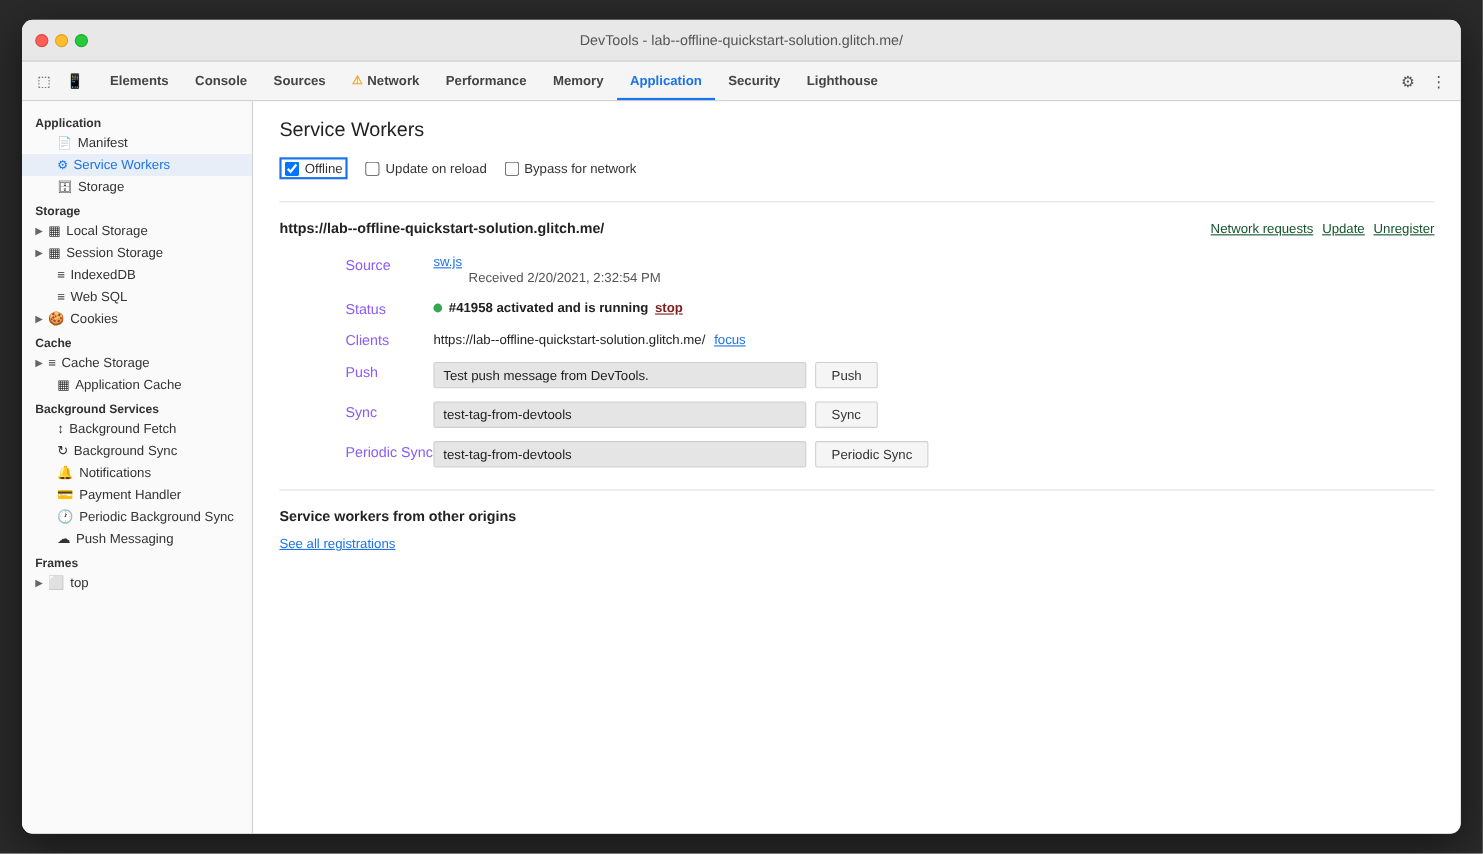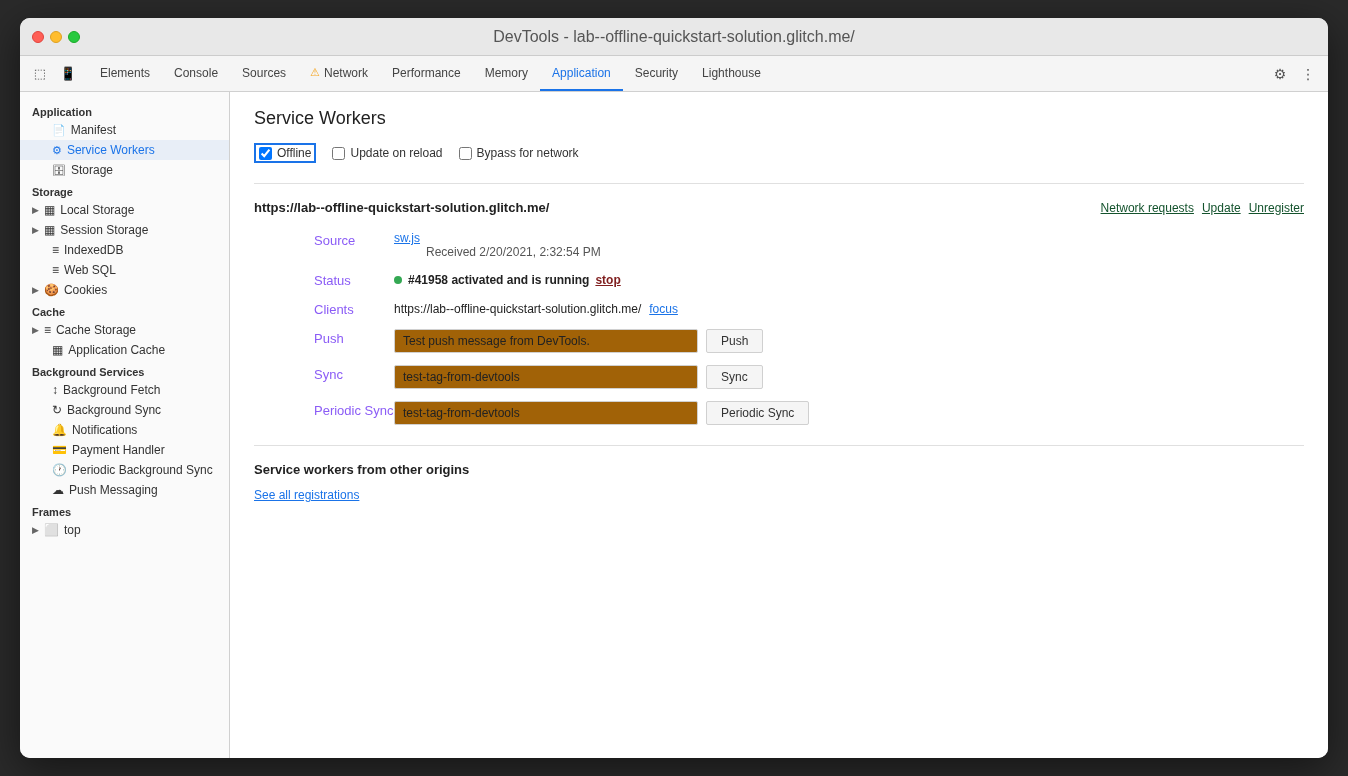--- a/index.html
+++ b/index.html
@@ -40,21 +40,21 @@
       height: 12px;
       border-radius: 50%;
     }
     .tl-red { background: #ff5f56; border: 1px solid #e0443e; }
     .tl-yellow { background: #ffbd2e; border: 1px solid #dea123; }
     .tl-green { background: #27c93f; border: 1px solid #1aab29; }
     .titlebar-text {
       position: absolute;
       left: 50%;
       transform: translateX(-50%);
-      font-size: 16px;
+      font-size: 13px;
       color: #555;
     }
     .toolbar {
       background: #f5f5f5;
       border-bottom: 1px solid #d0d0d0;
       display: flex;
       align-items: center;
       height: 36px;
       padding: 0 8px;
       gap: 0;
@@ -76,20 +76,21 @@
       font-size: 13px;
       color: #555;
       border: none;
       background: none;
     }
     .tab-list {
       display: flex;
       align-items: center;
       height: 100%;
       flex: 1;
+      font-weight: bold;
     }
     .tab {
       padding: 0 12px;
       height: 100%;
       display: flex;
       align-items: center;
       font-size: 12px;
       color: #444;
       cursor: pointer;
       white-space: nowrap;
@@ -271,23 +272,23 @@
       display: flex;
       align-items: center;
       gap: 8px;
     }
     .input-field {
       border: 1px solid #d0d0d0;
       border-radius: 2px;
       padding: 4px 8px;
       font-size: 12px;
       color: #222;
-      width: 304px;
+      width: 339px;
       outline: none;
-      background: #a16207;
+      background: #e5e5e5;
     }
     .action-btn {
       border: 1px solid #d0d0d0;
       background: #f5f5f5;
       border-radius: 2px;
       padding: 4px 14px;
       font-size: 12px;
       cursor: pointer;
       color: #333;
     }

